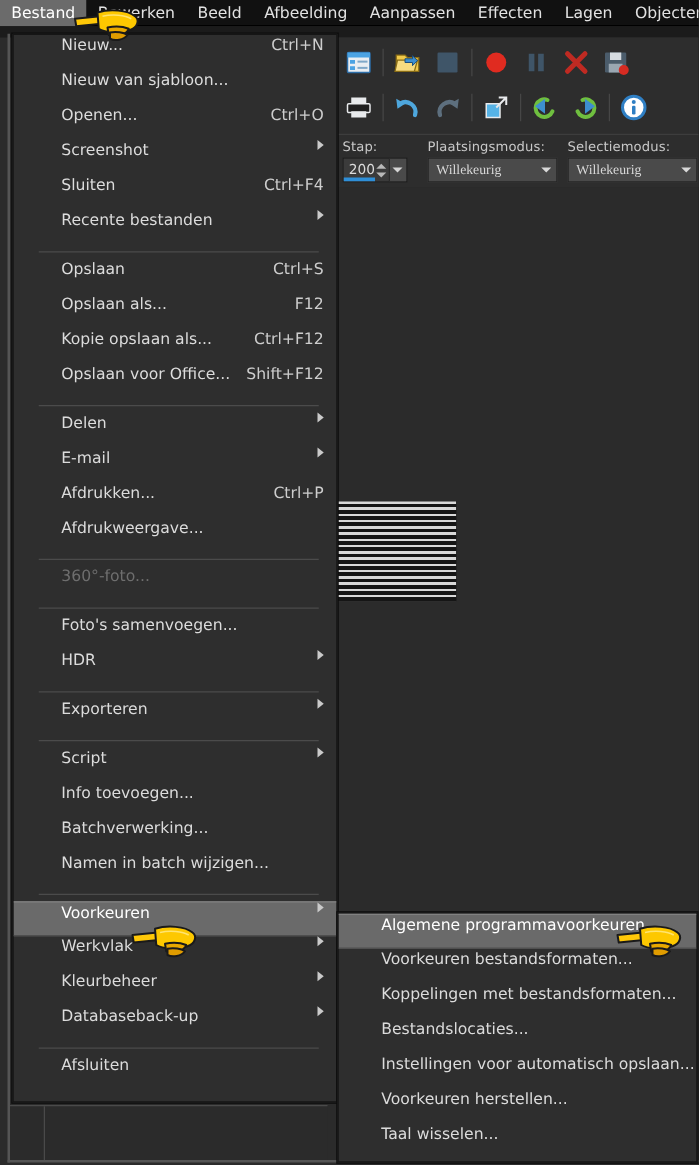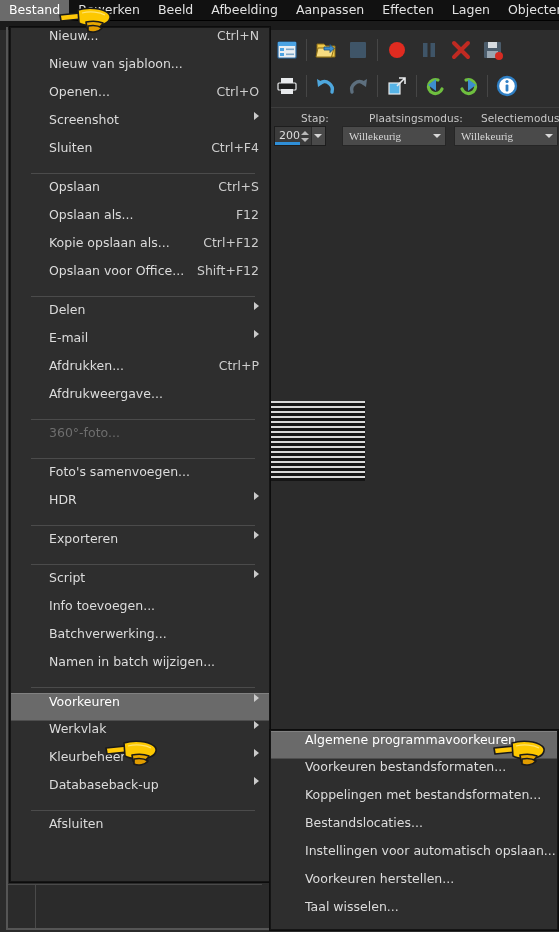--- a/index.html
+++ b/index.html
@@ -84,21 +84,20 @@
     position: absolute; left: 262px; top: 107px;
     width: 297px; height: 43px;
     background: #2d2d2d;
     border-top: 1px solid #3d3d3d;
   }
   .optgroup { position: absolute; top: 4px; }
   .optlabel {
     color: #c8c8c8; font-size: 10.5px;
     display: block; margin-bottom: 2px;
     letter-spacing: .1px;
-    margin-left: 27px;
   }
   .spinwrap {
     display: flex; align-items: stretch;
     height: 20px; width: 52px;
     background: #3b3b3b;
     border: 1px solid #1d1d1d;
   }
   .spinval {
     flex: 1; position: relative;
     background: #3b3b3b;
@@ -473,20 +472,24 @@
         <span class="shortcut">Ctrl+O</span>
       </div>
       <div class="mi">
         <span>Screenshot</span>
         <span class="arrow"></span>
       </div>
       <div class="mi">
         <span>Sluiten</span>
         <span class="shortcut">Ctrl+F4</span>
       </div>
+      <div class="mi">
+        <span>Recente bestanden</span>
+        <span class="arrow"></span>
+      </div>
       <div class="msep"></div>
       <div class="mi">
         <span>Opslaan</span>
         <span class="shortcut">Ctrl+S</span>
       </div>
       <div class="mi">
         <span>Opslaan als...</span>
         <span class="shortcut">F12</span>
       </div>
       <div class="mi">

